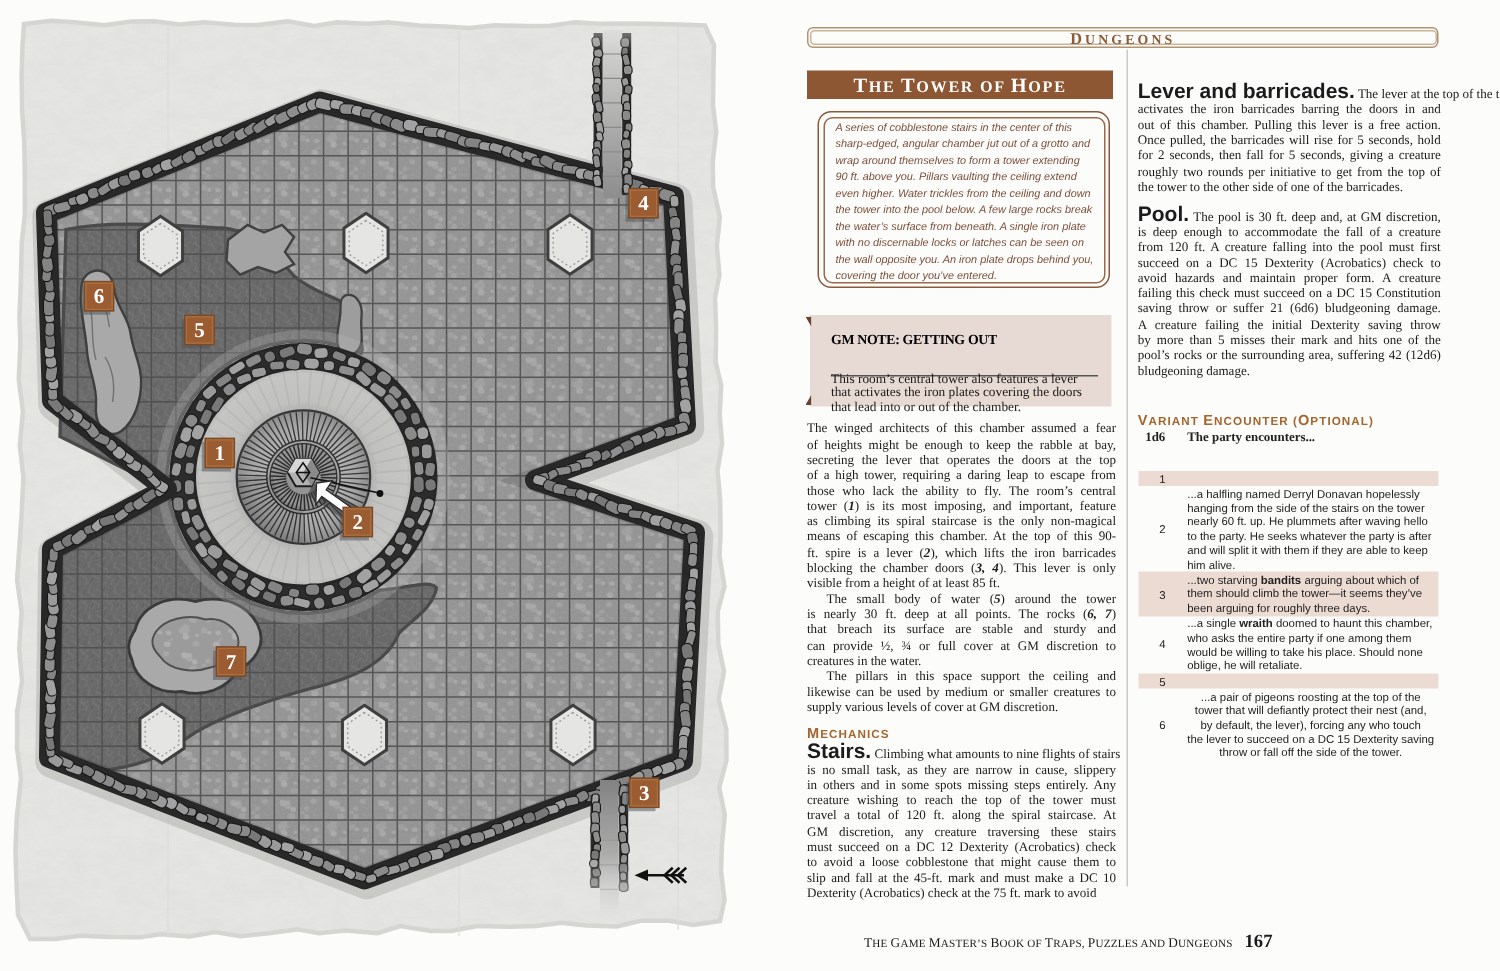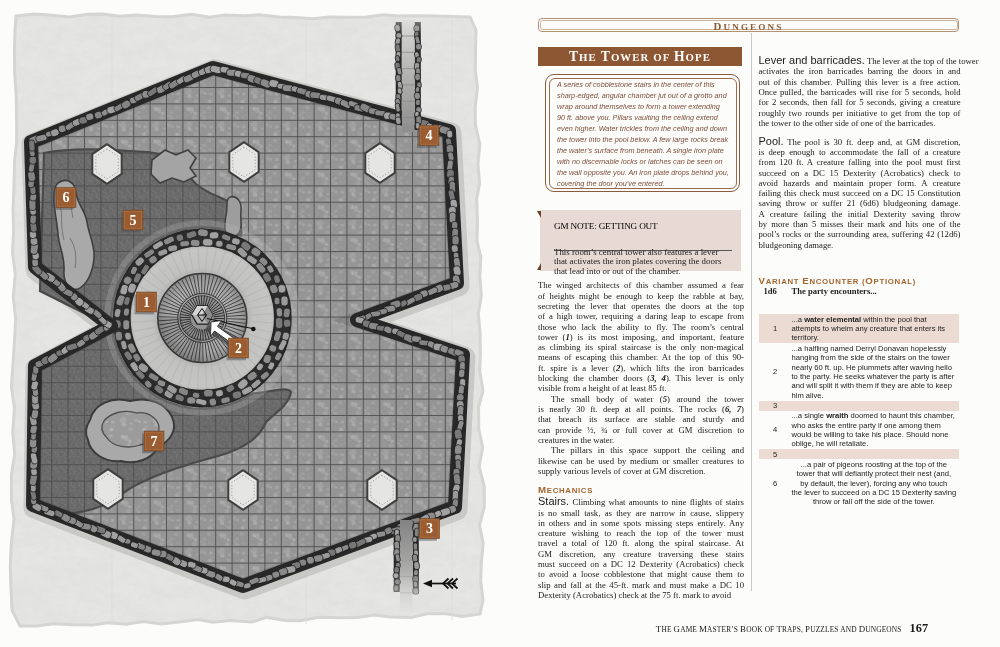--- a/index.html
+++ b/index.html
@@ -4,21 +4,21 @@
 html,body{margin:0;padding:0;}
 body{width:1000px;height:647px;background:#fcfcfb;position:relative;overflow:hidden;
      font-family:"Liberation Serif",serif;}
 #map{position:absolute;left:0;top:0;}
 .abs{position:absolute;}
 .body1{font-family:"Liberation Serif",serif;font-size:8.7px;line-height:10.32px;color:#1b1b1b;}
 .jl{text-align:justify;text-align-last:justify;white-space:nowrap;}
 .ll{text-align:left;}
 .pl{padding-left:13px;}
 .bi{font-weight:bold;font-style:italic;}
-.ld{font-family:"Liberation Sans",sans-serif;font-weight:normal;font-size:11px;}
+.ld{font-family:"Liberation Sans",sans-serif;font-weight:bold;font-size:14px;}
 .hdr{font-family:"Liberation Sans",sans-serif;font-weight:bold;color:#a4662e;font-size:7.8px;letter-spacing:0.7px;}
 .hdr .big{font-size:9.7px;}
 div{box-sizing:border-box;}
 </style></head>
 <body>
 
 <svg id="map" width="500" height="647" viewBox="0 0 500 647">
 <defs>
 <pattern id="cobble" width="32.8" height="32.8" patternUnits="userSpaceOnUse" patternTransform="translate(2.5,5.5)">
   <rect width="32.8" height="32.8" fill="#9b9b9b"></rect>
@@ -756,21 +756,21 @@
     <div class="ll">the water’s surface from beneath. A single iron plate</div>
     <div class="ll">with no discernable locks or latches can be seen on</div>
     <div class="ll">the wall opposite you. An iron plate drops behind you,</div>
     <div class="ll">covering the door you’ve entered.</div>
   </div>
 
 <div class="abs" style="left:540px;top:210px;width:201px;height:61px;background:#e7d9d3;"></div>
 <div class="abs" style="left:537px;top:211px;width:4px;height:7px;background:#6b422a;clip-path:polygon(0 0,100% 0,100% 100%);"></div>
 <div class="abs" style="left:537px;top:263px;width:4px;height:7px;background:#6b422a;clip-path:polygon(0 100%,100% 0,100% 100%);"></div>
 <div class="abs" style="left:554px;top:220.5px;width:178px;font-family:'Liberation Serif',serif;">
-<div style="font-weight:normal;font-size:9.2px;letter-spacing:-0.2px;color:#000;border-bottom:0.9px solid #555;padding-bottom:19px;">GM NOTE: GETTING OUT</div>
+<div style="font-weight:bold;font-size:9.2px;letter-spacing:-0.2px;color:#000;border-bottom:0.9px solid #555;padding-bottom:19px;">GM NOTE: GETTING OUT</div>
 </div>
 <div class="abs body1" style="left:554px;top:236px;width:178px;font-size:8.9px;line-height:9.4px;margin-top:12px;">
     <div class="ll">This room’s central tower also features a lever</div>
     <div class="ll">that activates the iron plates covering the doors</div>
     <div class="ll">that lead into or out of the chamber.</div>
   </div>
 
 <div class="abs body1" style="left:538px;top:280.3px;width:206px;">
 <div class="" style="">
       <div class="jl">The winged architects of this chamber assumed a fear</div>
@@ -835,39 +835,39 @@
 
 <div class="abs hdr" style="left:758.5px;top:274.7px;"><span class="big">V</span>ARIANT <span class="big">E</span>NCOUNTER (<span class="big">O</span>PTIONAL)</div>
 
 <div class="abs" style="left:758.5px;top:286px;width:200.5px;font-family:'Liberation Sans',sans-serif;font-size:7.6px;color:#222;">
 <div style="display:flex;font-family:'Liberation Serif',serif;font-weight:bold;font-size:8.6px;padding-bottom:18px;">
       <div style="width:33px;padding-left:5px;">1d6</div>
       <div>The party encounters...</div>
     </div>
 <div style="position:relative;background:#ecdbd3;padding:0.5px 0 0.5px 0;display:flex;">
       <div style="width:33px;display:flex;align-items:center;justify-content:center;flex:none;">1</div>
-      <div style="line-height:9.4px;">
-        <div>...a <b>water elemental</b> within the pool that</div>
-        <div>attempts to whelm any creature that enters its</div>
-        <div>territory.</div>
-      </div>
     </div>
     <div style="position:relative;padding:0.5px 0 0.5px 0;display:flex;">
       <div style="width:33px;display:flex;align-items:center;justify-content:center;flex:none;">2</div>
       <div style="line-height:9.4px;">
         <div>...a halfling named Derryl Donavan hopelessly</div>
         <div>hanging from the side of the stairs on the tower</div>
         <div>nearly 60 ft. up. He plummets after waving hello</div>
         <div>to the party. He seeks whatever the party is after</div>
         <div>and will split it with them if they are able to keep</div>
         <div>him alive.</div>
       </div>
     </div>
     <div style="position:relative;background:#ecdbd3;padding:0.5px 0 0.5px 0;display:flex;">
       <div style="width:33px;display:flex;align-items:center;justify-content:center;flex:none;">3</div>
+      <div style="line-height:9.4px;">
+        <div>...two starving <b>bandits</b> arguing about which of</div>
+        <div>them should climb the tower—it seems they’ve</div>
+        <div>been arguing for roughly three days.</div>
+      </div>
     </div>
     <div style="position:relative;padding:0.5px 0 0.5px 0;display:flex;">
       <div style="width:33px;display:flex;align-items:center;justify-content:center;flex:none;">4</div>
       <div style="line-height:9.4px;">
         <div>...a single <b>wraith</b> doomed to haunt this chamber,</div>
         <div>who asks the entire party if one among them</div>
         <div>would be willing to take his place. Should none</div>
         <div>oblige, he will retaliate.</div>
       </div>
     </div>
@@ -879,15 +879,15 @@
       <div style="line-height:9.4px;text-align:center;">
         <div>...a pair of pigeons roosting at the top of the</div>
         <div>tower that will defiantly protect their nest (and,</div>
         <div>by default, the lever), forcing any who touch</div>
         <div>the lever to succeed on a DC 15 Dexterity saving</div>
         <div>throw or fall off the side of the tower.</div>
       </div>
     </div>
 </div>
 
-<div class="abs" style="left:600px;top:618px;width:384px;text-align:center;font-family:'Liberation Serif',serif;color:#1b1b1b;">
+<div class="abs" style="left:576px;top:618px;width:384px;text-align:left;font-family:'Liberation Serif',serif;color:#1b1b1b;">
 <span style="font-size:7.4px;letter-spacing:0.15px;"><span style="font-size:8.9px;">T</span>HE <span style="font-size:8.9px;">G</span>AME <span style="font-size:8.9px;">M</span>ASTER’S <span style="font-size:8.9px;">B</span>OOK OF <span style="font-size:8.9px;">T</span>RAPS, <span style="font-size:8.9px;">P</span>UZZLES AND <span style="font-size:8.9px;">D</span>UNGEONS</span>&nbsp;&nbsp;<span style="font-size:12.4px;font-weight:bold;">167</span>
 </div>
 
 </body></html>

